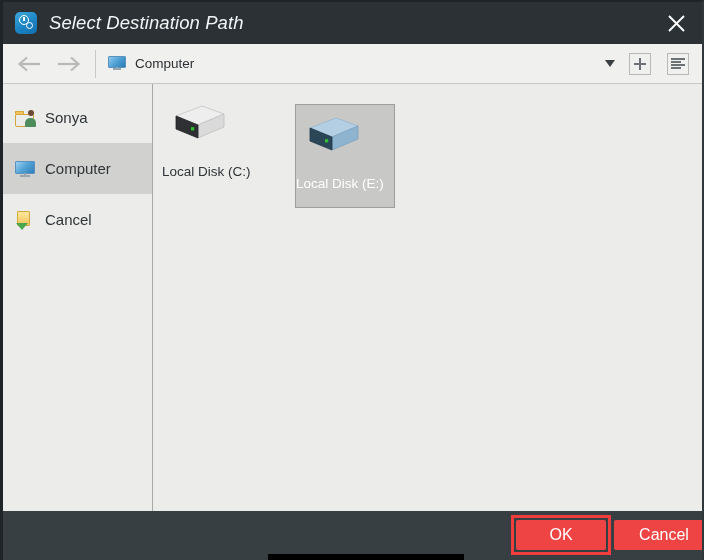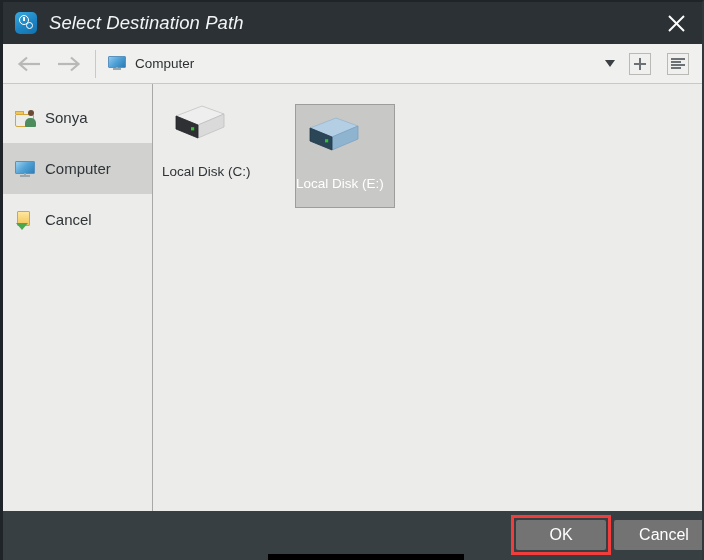--- a/index.html
+++ b/index.html
@@ -382,21 +382,21 @@
     position: absolute;
     left: 0; right: 0;
     bottom: 0;
     height: 49px;
     background: #383f43;
   }
   .btn {
     position: absolute;
     top: 9px;
     height: 30px;
-    background: #737373;
+    background: #ef4444;
     color: #ffffff;
     font-size: 16px;
     border: none;
     border-radius: 2px;
     display: flex;
     align-items: center;
     justify-content: center;
     font-family: "Liberation Sans", sans-serif;
   }
   #ok-button  { left: 513px; width: 90px; }

